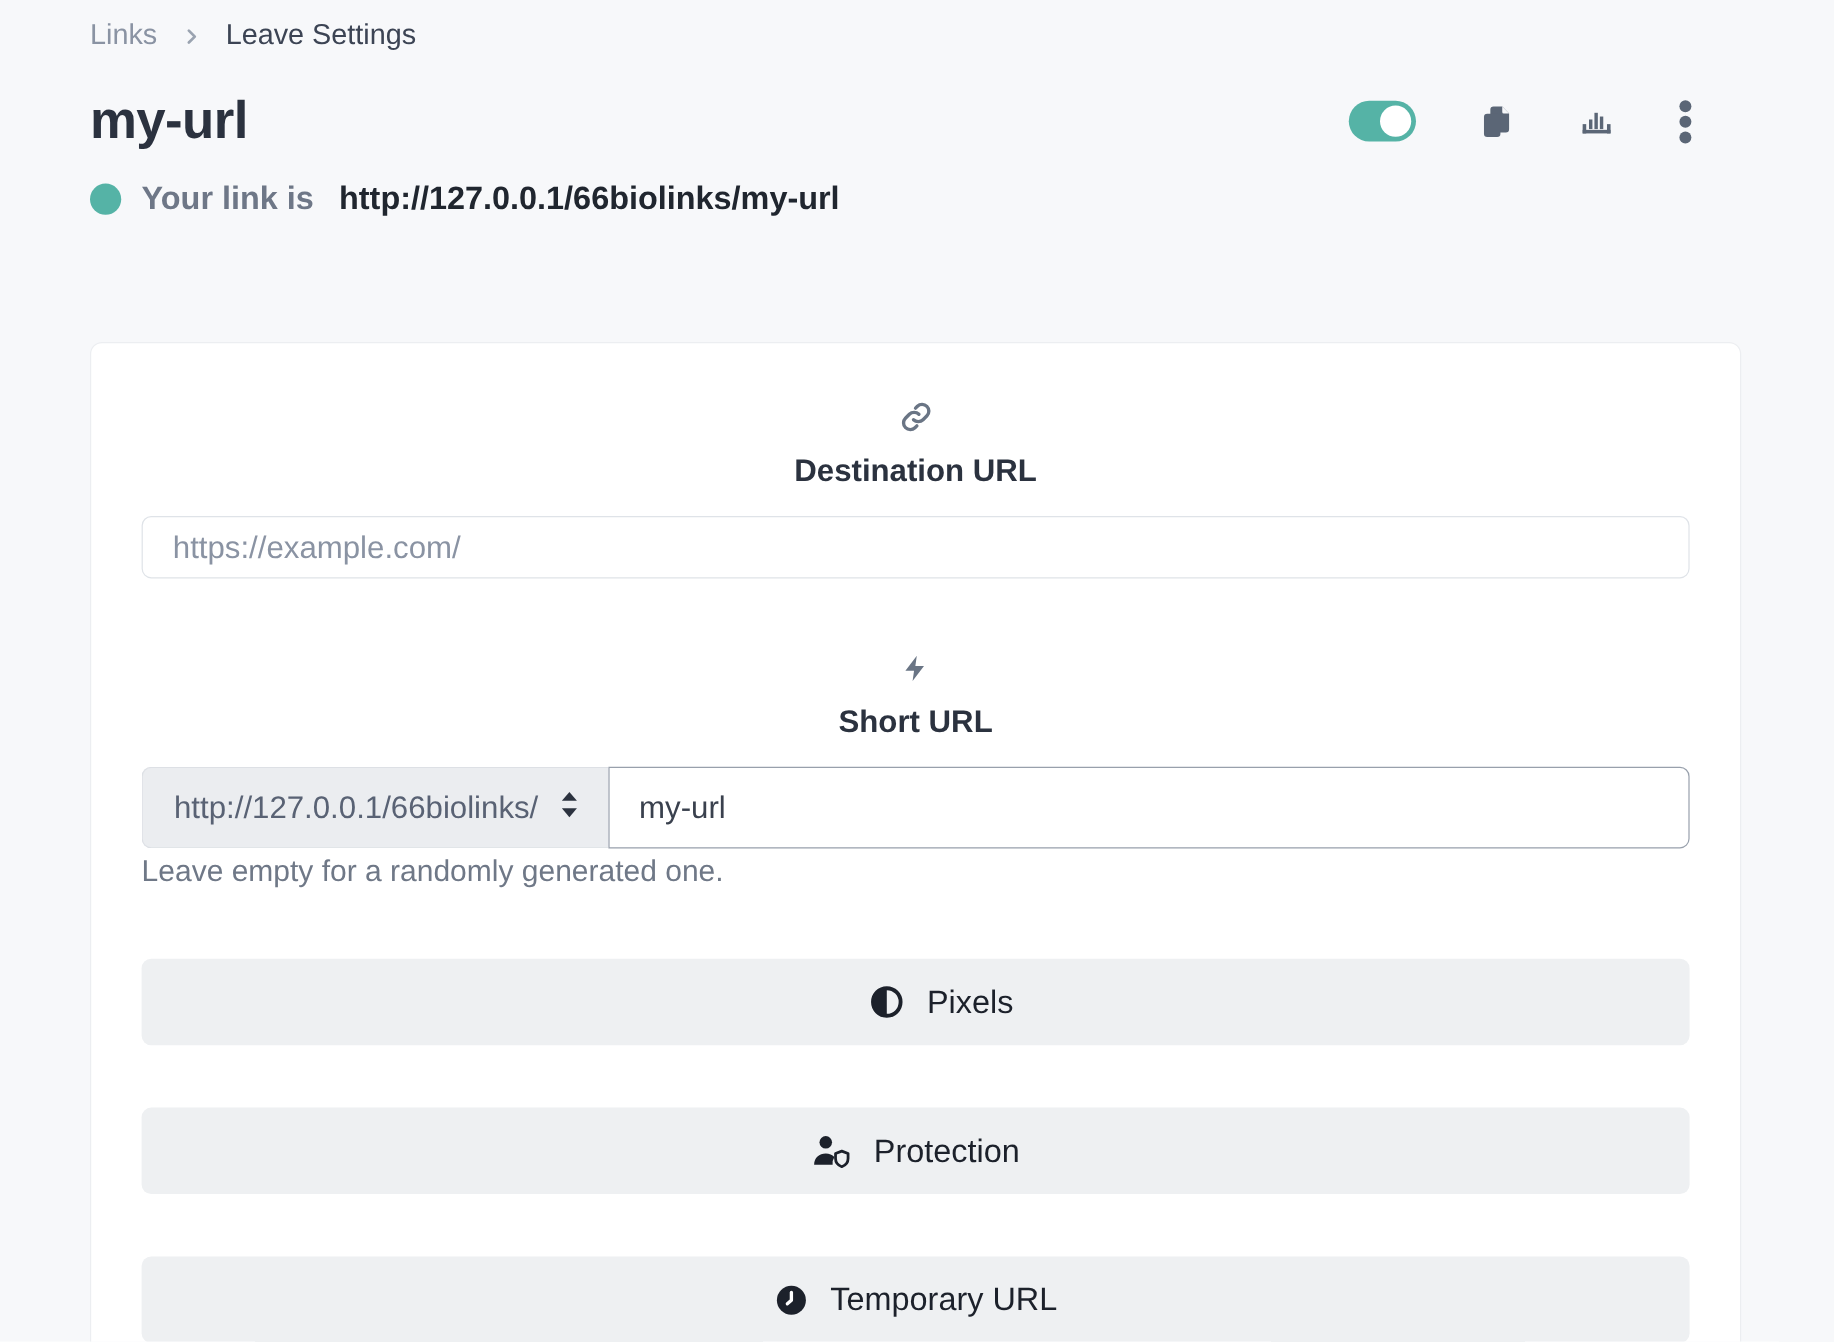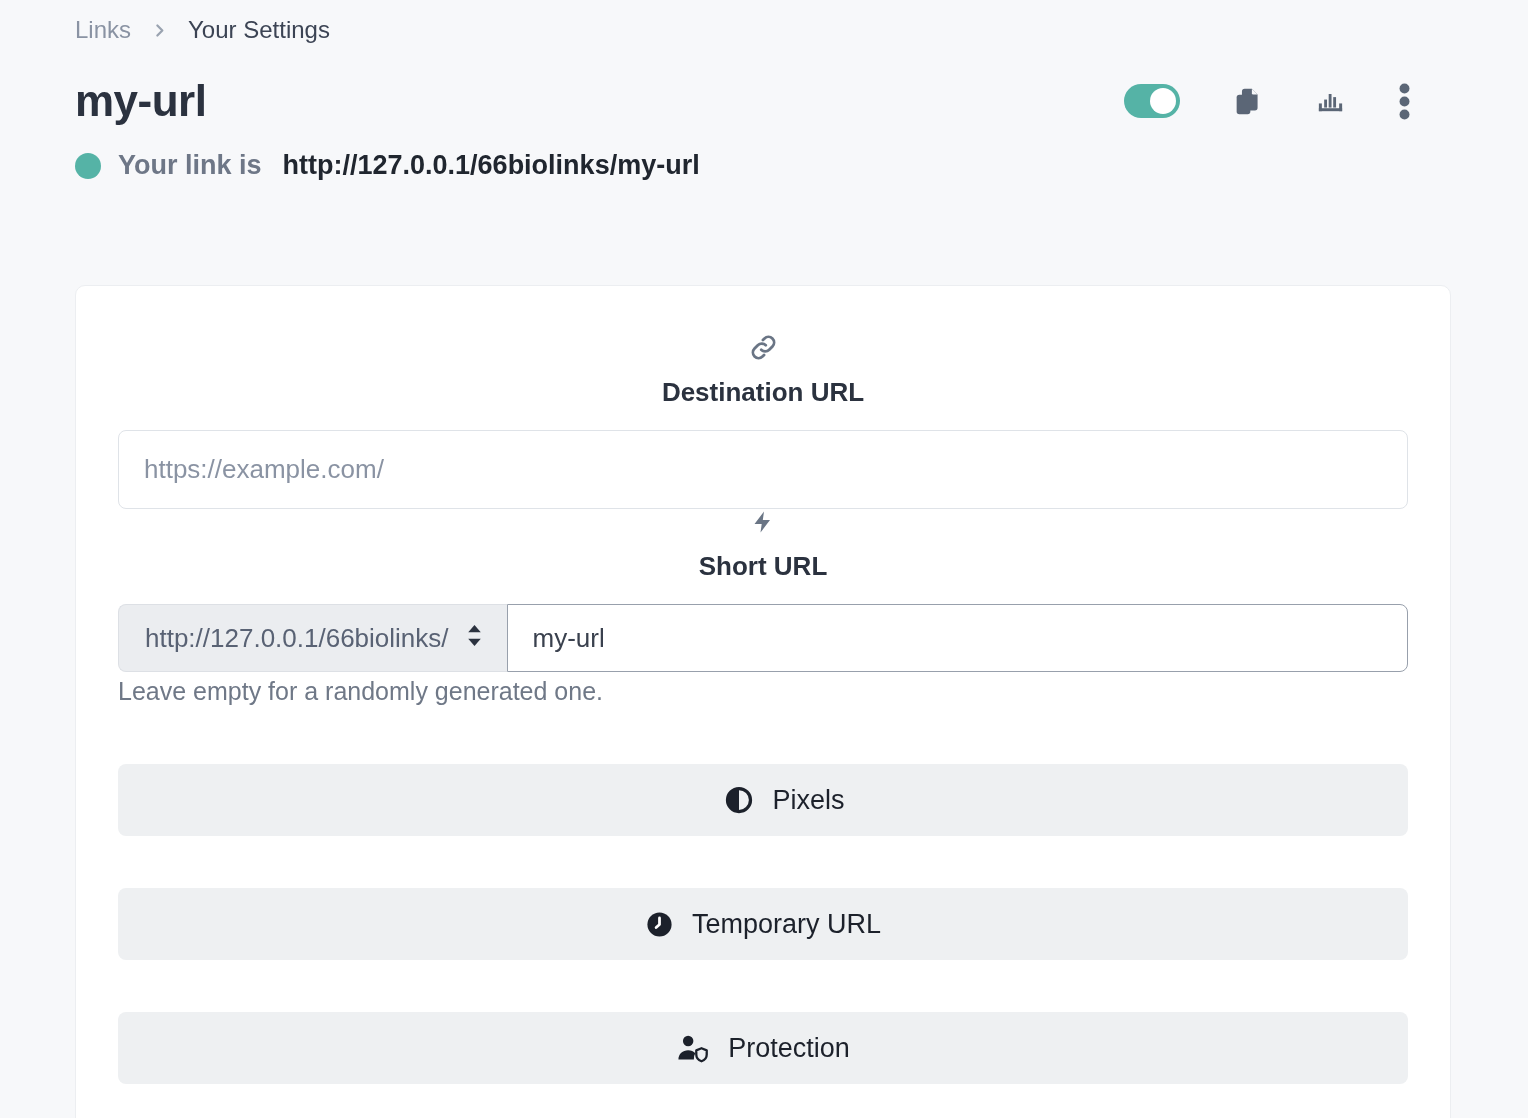--- a/index.html
+++ b/index.html
@@ -33,27 +33,27 @@
 
   
   .card {
     margin-top:104px; background:#fff; border:1px solid #eceef1; border-radius:10px;
     padding:48px 42px 60px 42px; height:900px;
   }
   .section-label { display:flex; align-items:center; gap:16px; font-size:26px; font-weight:700; color:#2b323f;flex-direction:column; }
   .section-label .lbl-icon { display:flex; align-items:center; width:30px; justify-content:center; }
 
   .text-input {
-    width:100%; height:79px; margin-top:22px;
+    width:100%; height:52px; margin-top:22px;
     border:1px solid #dfe3e8; border-radius:8px; background:#fff;
     font-family:inherit; font-size:26px; color:#3a414e; padding:0 25px; outline:none;
   }
   .text-input::placeholder { color:#8a93a3; opacity:1; }
 
-  .section-gap { }
+  .section-gap { margin-top:62px; }
 
   .input-group { display:flex; margin-top:22px; height:68px; }
   .domain-select {
     display:flex; align-items:center; gap:15px; padding:0 22px 0 26px;
     background:#ebedf0; border:1px solid #dde0e5; border-right:none;
     border-radius:8px 0 0 8px; font-size:26px; color:#596274; cursor:pointer; white-space:nowrap;
   }
   .slug-input {
     flex:1; border:1px solid #98a0ac; border-radius:0 8px 8px 0;
     font-family:inherit; font-size:26px; color:#3a414e; padding:0 25px; outline:none; background:#fff;
@@ -74,21 +74,21 @@
 
 <div class="page">
 
   <div class="breadcrumb">
     <span class="crumb-parent">Links</span>
     <span class="crumb-sep">
       <svg width="17" height="17" viewBox="0 0 24 24" fill="none" stroke="#9aa3b0" stroke-width="3.2" stroke-linecap="round" stroke-linejoin="round">
           <path d="M9 5l7 7-7 7"></path>
         </svg>
     </span>
-    <span class="crumb-current">Your Settings</span>
+    <span class="crumb-current">Leave Settings</span>
   </div>
 
   <div class="header-row">
     <h1 class="page-title">my-url</h1>
     <div class="actions">
       <div class="toggle" role="switch" aria-checked="true">
         <div class="knob"></div>
       </div>
       <div class="icon-btn">
         <svg width="31" height="31" viewBox="0 0 24 24" fill="#5b6676">
@@ -163,33 +163,33 @@
         <svg width="30" height="30" viewBox="0 0 24 24">
           <circle cx="12" cy="12" r="9.2" fill="none" stroke="#1c212b" stroke-width="2.6"></circle>
           <path d="M12 2.8a9.2 9.2 0 0 0 0 18.4z" fill="#1c212b"></path>
         </svg>
       </span>
       <span>Pixels</span>
     </button>
 
     <button class="panel-btn mt-52">
       <span class="btn-icon">
-        <svg width="29" height="29" viewBox="0 0 24 24">
-          <circle cx="12" cy="12" r="10" fill="#1c212b"></circle>
-          <path d="M12 6.6V12l-2.8 2.5" fill="none" stroke="#fff" stroke-width="2.3" stroke-linecap="round" stroke-linejoin="round"></path>
-        </svg>
-      </span>
-      <span>Temporary URL</span>
-    </button>
-
-    <button class="panel-btn mt-52">
-      <span class="btn-icon">
         <svg width="34" height="30" viewBox="0 0 28 24">
           <circle cx="10" cy="6.2" r="4.3" fill="#1c212b"></circle>
           <path d="M2 21.5c0-4.6 3.6-7.6 8-7.6 2.4 0 4.5.9 5.9 2.4a8.1 8.1 0 0 0-1.2 5.2z" fill="#1c212b"></path>
           <path d="M21 12.2l4.3 1.7v3.4c0 2.8-1.8 4.7-4.3 5.6-2.5-.9-4.3-2.8-4.3-5.6v-3.4z" fill="none" stroke="#1c212b" stroke-width="1.9" stroke-linejoin="round"></path>
         </svg>
       </span>
       <span>Protection</span>
     </button>
 
+    <button class="panel-btn mt-52">
+      <span class="btn-icon">
+        <svg width="29" height="29" viewBox="0 0 24 24">
+          <circle cx="12" cy="12" r="10" fill="#1c212b"></circle>
+          <path d="M12 6.6V12l-2.8 2.5" fill="none" stroke="#fff" stroke-width="2.3" stroke-linecap="round" stroke-linejoin="round"></path>
+        </svg>
+      </span>
+      <span>Temporary URL</span>
+    </button>
+
   </div>
 </div>
 
 </body></html>

